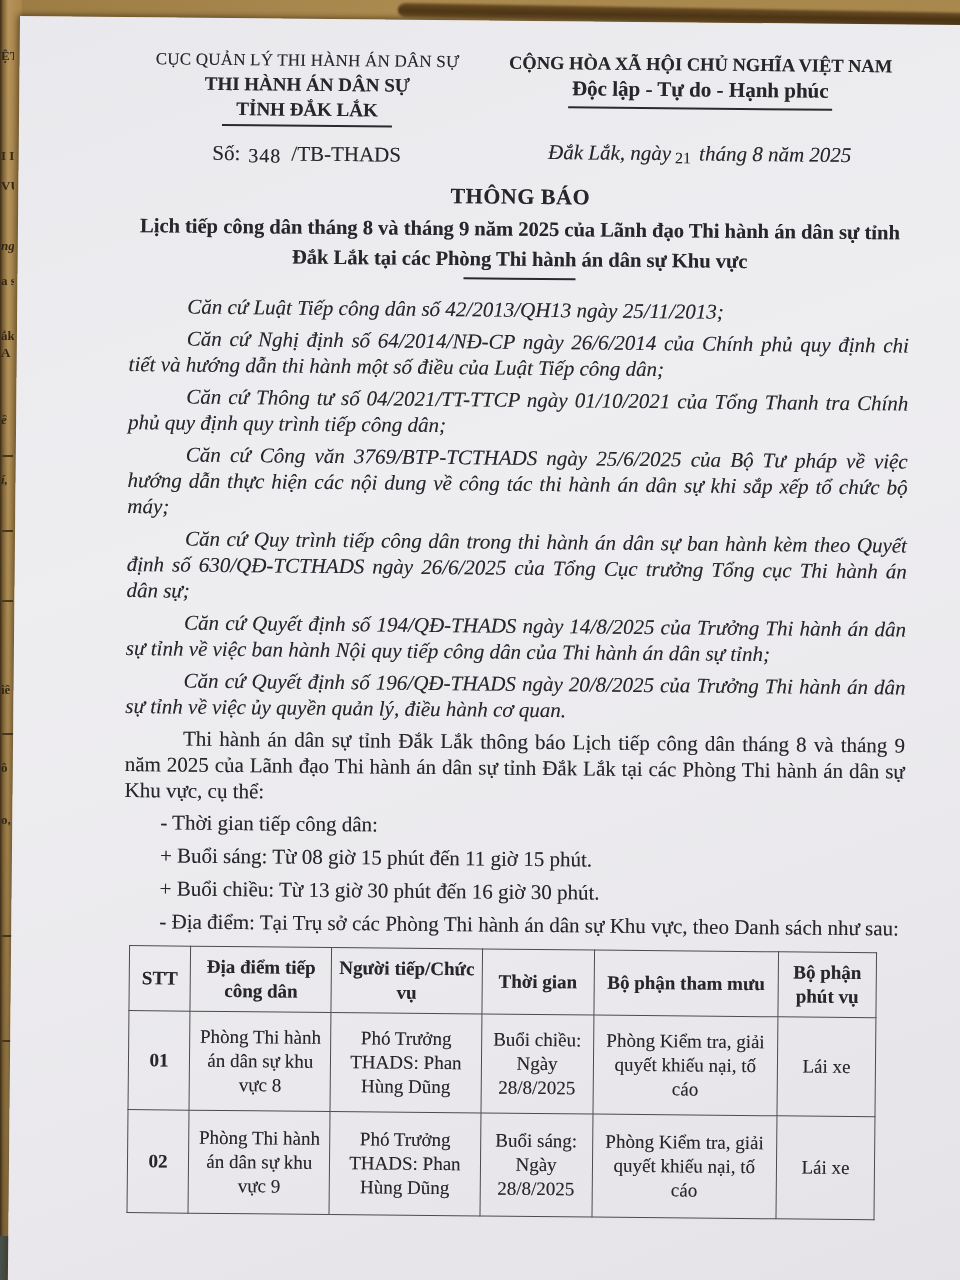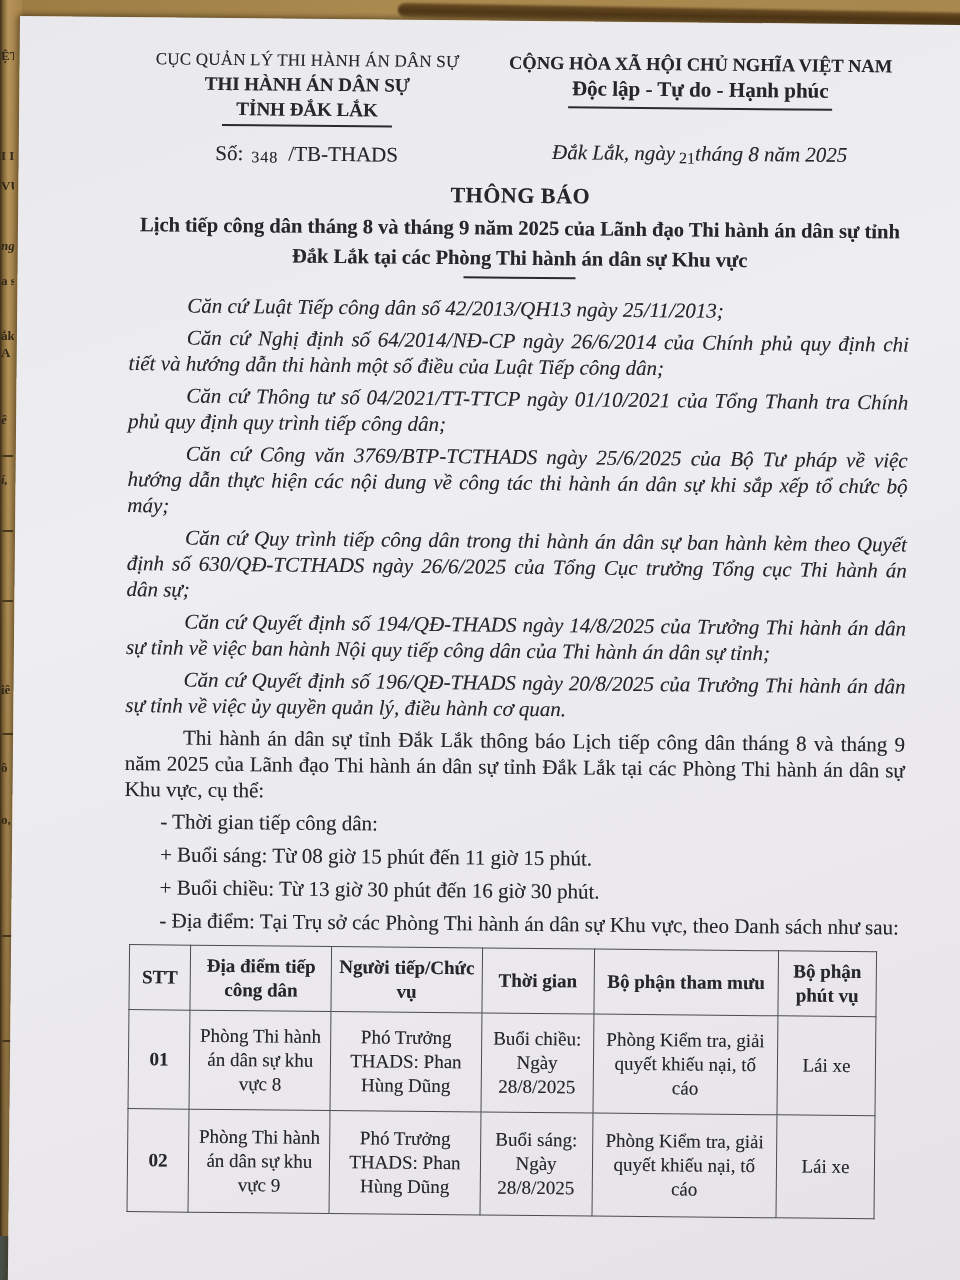--- a/index.html
+++ b/index.html
@@ -43,26 +43,26 @@
   }
   
   .hdr{display:flex;justify-content:space-between;align-items:flex-start;}
   .hdr-left{width:352px;text-align:center;}
   .hdr-right{width:422px;text-align:center;}
   .hl1{font-size:17px;line-height:23px;letter-spacing:.2px;}
   .hl2{font-size:19px;line-height:25px;font-weight:bold;}
   .hl3{font-size:19px;line-height:25px;font-weight:bold;}
   .hl3 .ul{display:inline-block;border-bottom:2.5px solid #2a2a2e;padding:0 14px 3px;}
   .num-line{margin-top:15px;font-size:21px;}
-  .num-line .val{font-size:16px;vertical-align:-2px;letter-spacing:1px;padding:0 10px 0 8px;}
+  .num-line .val{font-size:20px;vertical-align:-2px;letter-spacing:1px;padding:0 10px 0 8px;}
   .hr1{font-size:18.5px;line-height:24px;font-weight:bold;}
   .hr2{font-size:21px;line-height:27px;font-weight:bold;}
   .hr2 .ul{display:inline-block;border-bottom:2.5px solid #2a2a2e;padding:0 4px 4px;}
   .dateline{margin-top:32px;font-size:21px;font-style:italic;}
-  .dateline .day{font-size:16px;font-style:normal;vertical-align:-3px;padding:0 0 0 4px;}
+  .dateline .day{font-size:16px;font-style:normal;vertical-align:-3px;padding:0 8px 0 4px;}
   
   .title{margin-top:14px;text-align:center;font-size:22px;font-weight:bold;letter-spacing:.5px;}
   .subtitle{margin:4px auto 0;width:772px;text-align:center;font-size:20.5px;font-weight:bold;line-height:30px;}
   .sub-ul{width:112px;height:0;border-bottom:2.5px solid #2a2a2e;margin:4px auto 0;}
   
   .bodytext{margin-top:17px;}
   .para{
     font-size:21px;line-height:26px;text-align:justify;
     text-indent:58px;margin:0 0 6px 0;
   }

